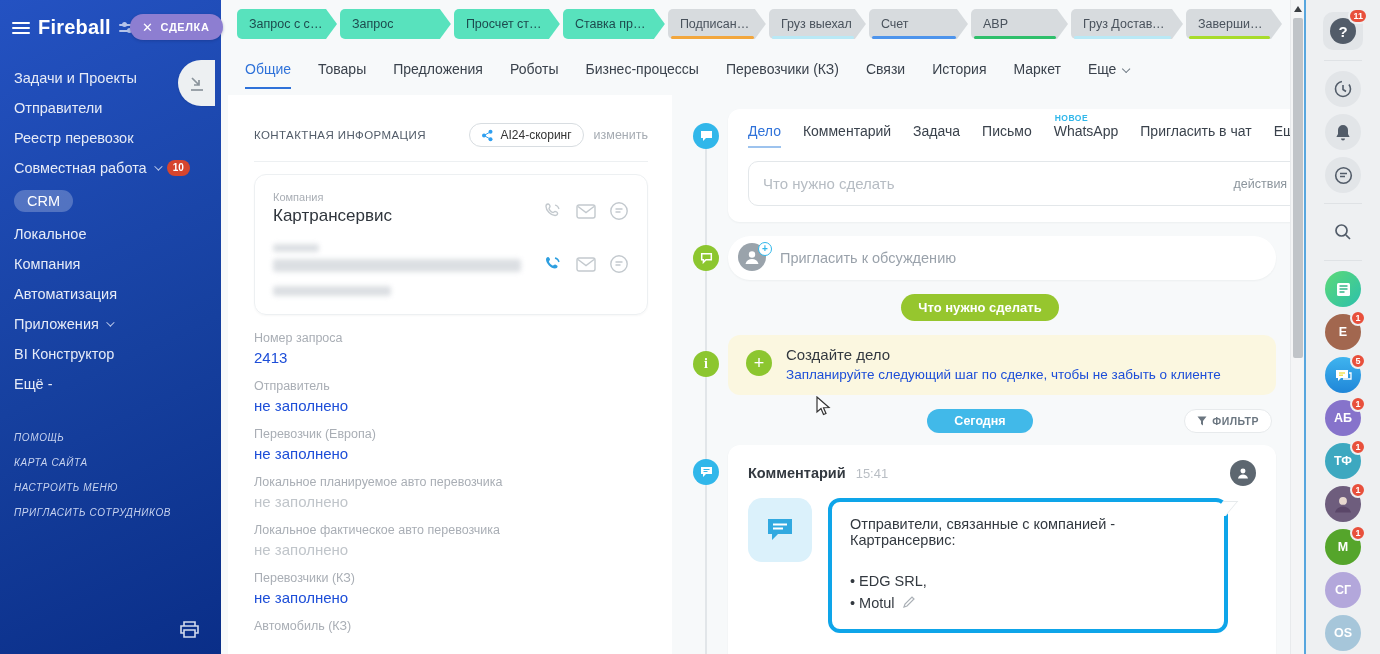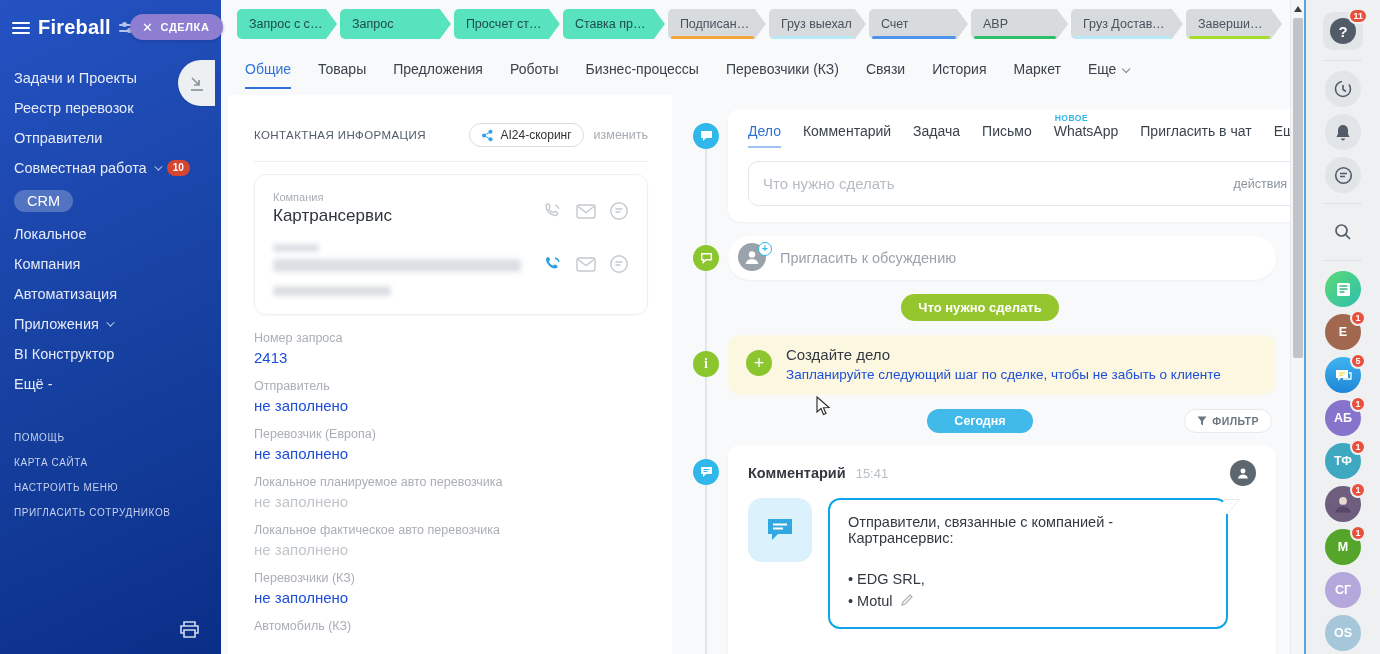--- a/index.html
+++ b/index.html
@@ -20,21 +20,21 @@
   .sliders-ic s { position:absolute; width:5px; height:5px; border-radius:50%; background:#cfd9f3; bottom:1.5px; right:3px; }
   .deal-pill { position:absolute; left:130px; top:14px; height:26px; background:#8d7ed1; color:#fff;
     border-radius:14px; display:flex; align-items:center; gap:7px; padding:0 14px 0 12px; font-size:11px;
     font-weight:bold; letter-spacing:.6px; z-index:9; cursor:pointer; box-shadow:0 1px 3px rgba(20,30,90,.3); }
   .deal-x { font-size:13px; font-weight:normal; line-height:1; }
   .sb-nav { padding:14px 0 0 14px; }
   .sb-item { font-size:14.5px; color:#e6ebf7; padding:7px 0; cursor:pointer; display:flex; align-items:center; gap:7px; white-space:nowrap; }
   .sb-item .pill { background:rgba(255,255,255,.24); border-radius:13px; padding:3px 13px; color:#fff; }
   .sb-chev { display:inline-block; width:6px; height:6px; border-right:1.5px solid #bcc9ea; border-bottom:1.5px solid #bcc9ea; transform:rotate(45deg) translateY(-2px); }
   .sb-badge { background:#d6452e; color:#fff; font-size:10px; font-weight:bold; border-radius:9px; padding:2px 6px; line-height:1.2; }
-  .sb-foot { padding:26px 0 0 14px; }
+  .sb-foot { padding:26px 0 0 14px;font-style:italic; }
   .sb-foot-item { font-size:10px; color:#c6d2ef; letter-spacing:.6px; padding:7px 0; cursor:pointer; white-space:nowrap; }
   .printer { position:absolute; right:22px; bottom:12px; cursor:pointer; opacity:.9; }
 
   
   .collapse-tab { position:absolute; left:178px; top:60px; width:37px; height:46px; background:#edf0f2;
     border-radius:23px 0 0 23px; z-index:6; display:flex; align-items:center; justify-content:center; cursor:pointer;
     box-shadow:-1px 1px 2px rgba(0,0,0,.06); }
 
   
   .main { position:absolute; left:215px; top:0; width:1075px; height:654px; background:#f7f9fa; }
@@ -115,21 +115,21 @@
   .day-pill { background:#41b9e9; color:#fff; font-size:12.5px; font-weight:bold; border-radius:14px; padding:5px 27px; cursor:pointer; }
   .filter-btn { position:absolute; right:4px; background:#fff; border:1px solid #e7eaec; border-radius:14px; padding:5px 12px; font-size:10.5px; font-weight:bold; color:#6b7680; letter-spacing:.5px; display:flex; align-items:center; gap:5px; cursor:pointer; }
 
   .comment-card { padding:15px 20px 14px; }
   .cm-head { display:flex; align-items:center; }
   .cm-type { font-size:14.5px; font-weight:bold; color:#333940; }
   .cm-time { font-size:13px; color:#b9bec4; margin-left:10px; flex:1; }
   .cm-avatar { width:26px; height:26px; border-radius:50%; background:#5d6770; display:flex; align-items:center; justify-content:center; }
   .cm-body { display:flex; gap:16px; margin-top:12px; }
   .cm-tile { width:64px; height:64px; border-radius:14px; background:#dbf1fb; display:flex; align-items:center; justify-content:center; flex:none; }
-  .cm-bubble { flex:1; position:relative; border:2px solid #0ea5e9; border-radius:12px; padding:14px 18px 14px; margin-right:28px; }
+  .cm-bubble { flex:1; position:relative; border:4px solid #0ea5e9; border-radius:12px; padding:14px 18px 14px; margin-right:28px; }
   .cm-bubble:after { content:""; position:absolute; top:-1px; right:-8px; width:14px; height:14px; background:#fff; border-top:1px solid #e6eaec; border-right:1px solid #e6eaec; transform:skew(-40deg); }
   .cm-line { font-size:14.5px; color:#333940; }
   .cm-bullets { margin-top:22px; font-size:14.5px; color:#333940; line-height:1.55; }
   .pencil { margin-left:8px; cursor:pointer; }
   .cm-foot { display:flex; align-items:center; margin-top:26px; }
   .pin-btn { border:1px solid #dfe3e6; border-radius:17px; padding:8px 24px; font-size:11px; font-weight:bold; color:#6b7680; letter-spacing:.6px; background:#fff; cursor:pointer; }
 
   
   .scrollbar { position:absolute; left:1290px; top:0; width:14px; height:654px; background:#f4f5f6; border-left:1px solid #e8eaec; z-index:4; }
   .sb-up { position:absolute; top:6px; left:3px; width:0; height:0; border-left:4px solid transparent; border-right:4px solid transparent; border-bottom:6px solid #3b3f43; }
@@ -169,24 +169,24 @@
     </div>
     <div class="deal-pill">
       <span class="deal-x">✕</span>
       <span>СДЕЛКА</span>
     </div>
     <nav class="sb-nav">
       <div class="sb-item">
           <span>Задачи и Проекты</span>
         </div>
       <div class="sb-item">
+          <span>Отправители</span>
+        </div>
+      <div class="sb-item">
           <span>Реестр перевозок</span>
-        </div>
-      <div class="sb-item">
-          <span>Отправители</span>
         </div>
       <div class="sb-item">
         <span>Совместная работа</span>
         <span class="sb-chev"></span>
         <span class="sb-badge">10</span>
       </div>
       <div class="sb-item">
           <span class="pill">CRM</span>
         </div>
       <div class="sb-item">

